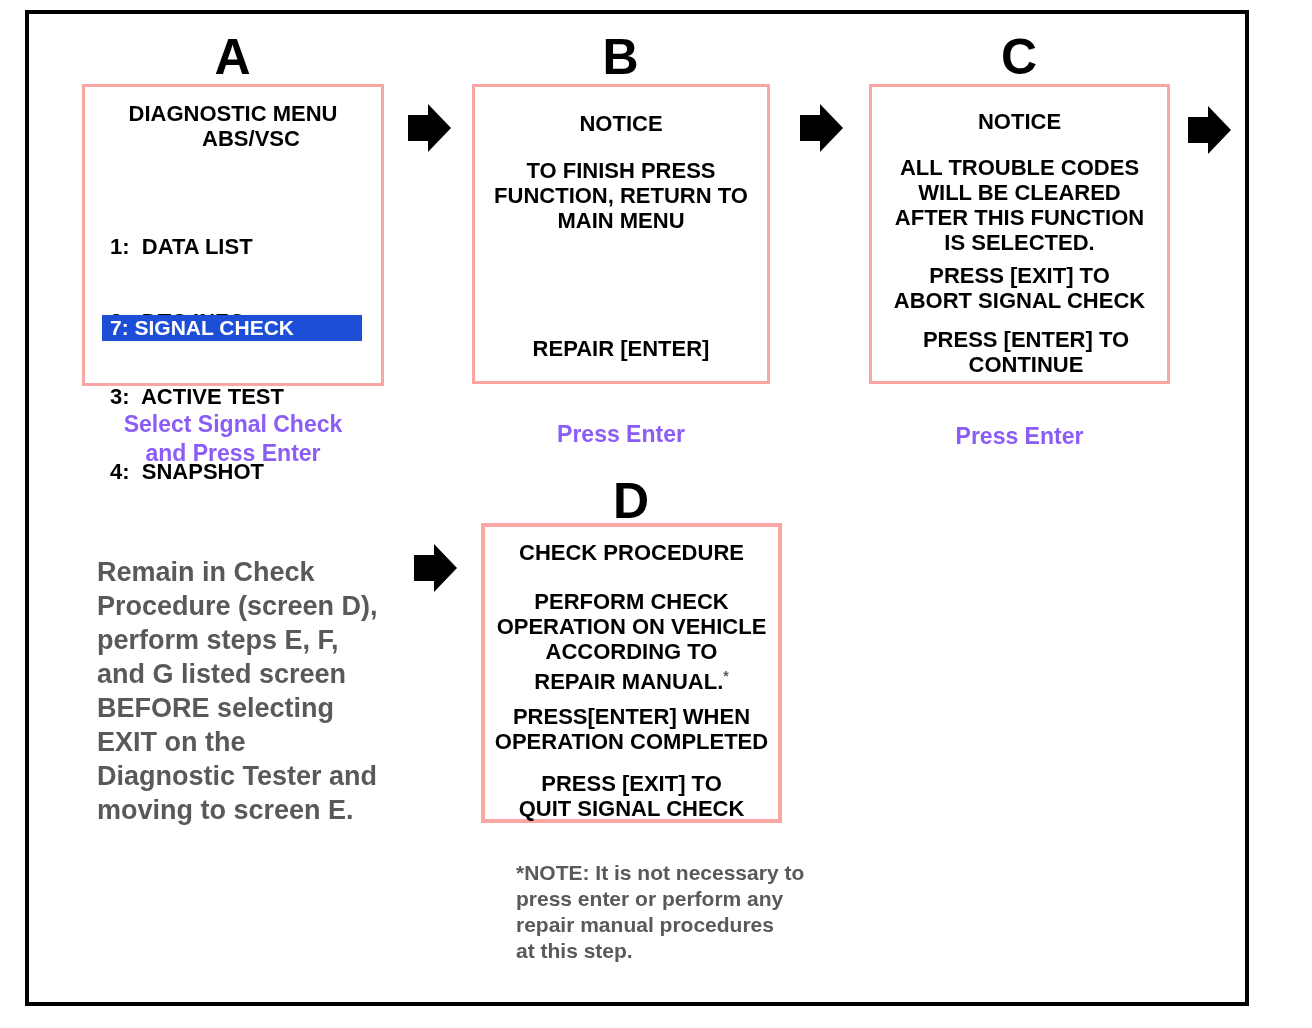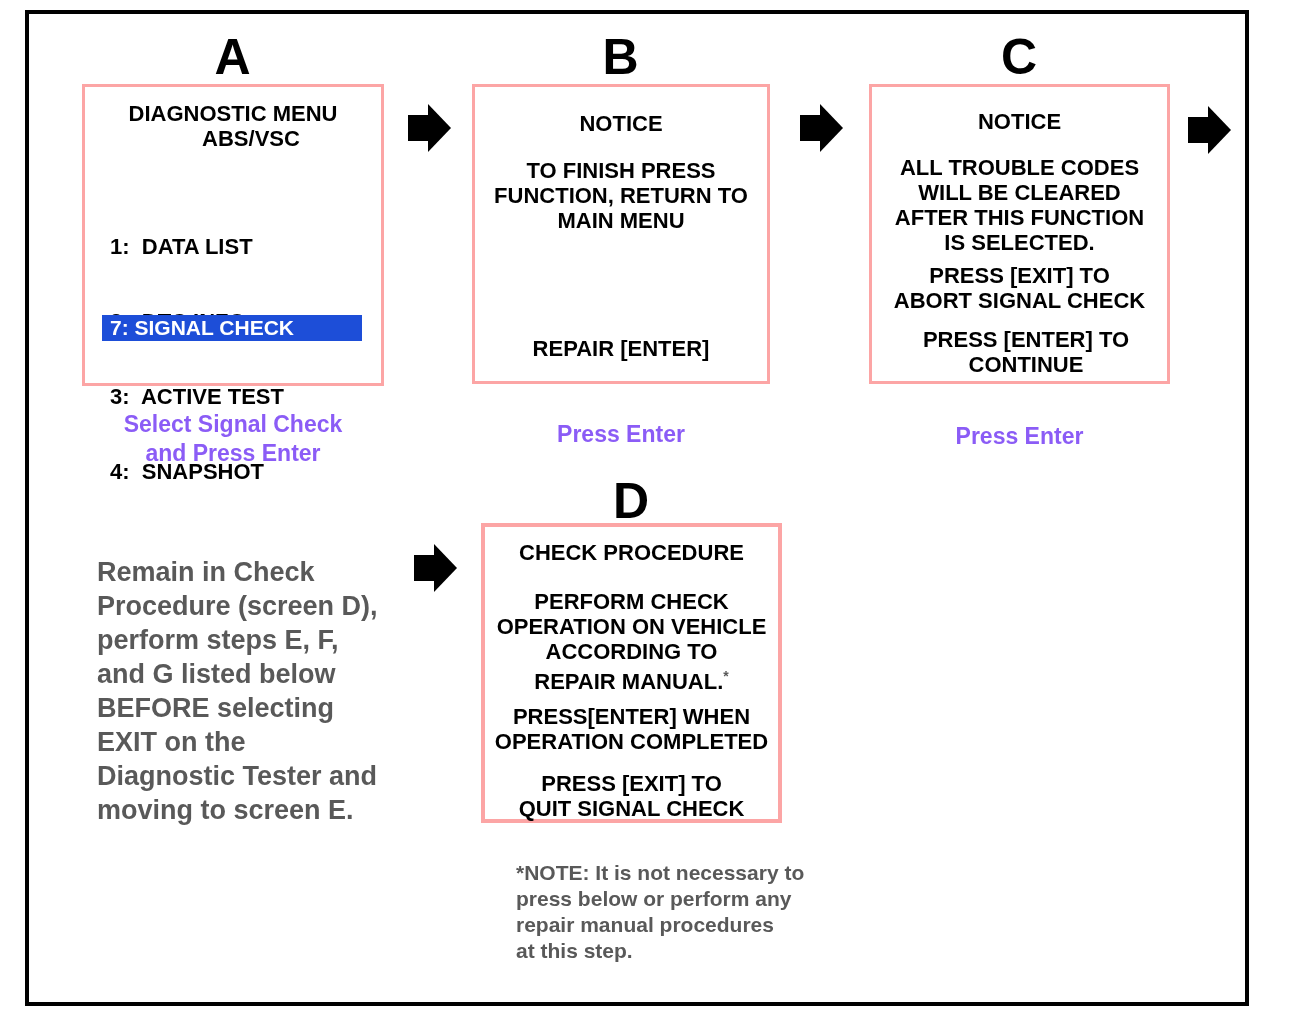--- a/index.html
+++ b/index.html
@@ -119,21 +119,21 @@
 
     <div class="block-arrow" style="left:1159px;top:92px;">
       <div class="shaft"></div>
       <div class="head"></div>
     </div>
 
     <div class="side-note">
       <div>Remain in Check</div>
       <div>Procedure (screen D),</div>
       <div>perform steps E, F,</div>
-      <div>and G listed below</div>
+      <div>and G listed screen</div>
       <div>BEFORE selecting</div>
       <div>EXIT on the</div>
       <div>Diagnostic Tester and</div>
       <div>moving to screen E.</div>
     </div>
 
     <div class="block-arrow" style="left:385px;top:530px;">
       <div class="shaft"></div>
       <div class="head"></div>
     </div>
@@ -152,19 +152,19 @@
         <div>OPERATION COMPLETED</div>
       </div>
       <div class="abs center scr-text" style="top:244px;">
         <div>PRESS [EXIT] TO</div>
         <div>QUIT SIGNAL CHECK</div>
       </div>
     </div>
 
     <div class="d-note">
       <div>*NOTE: It is not necessary to</div>
-      <div>press below or perform any</div>
+      <div>press enter or perform any</div>
       <div>repair manual procedures</div>
       <div>at this step.</div>
     </div>
 
   </div>
 </div>
 
 </body></html>

